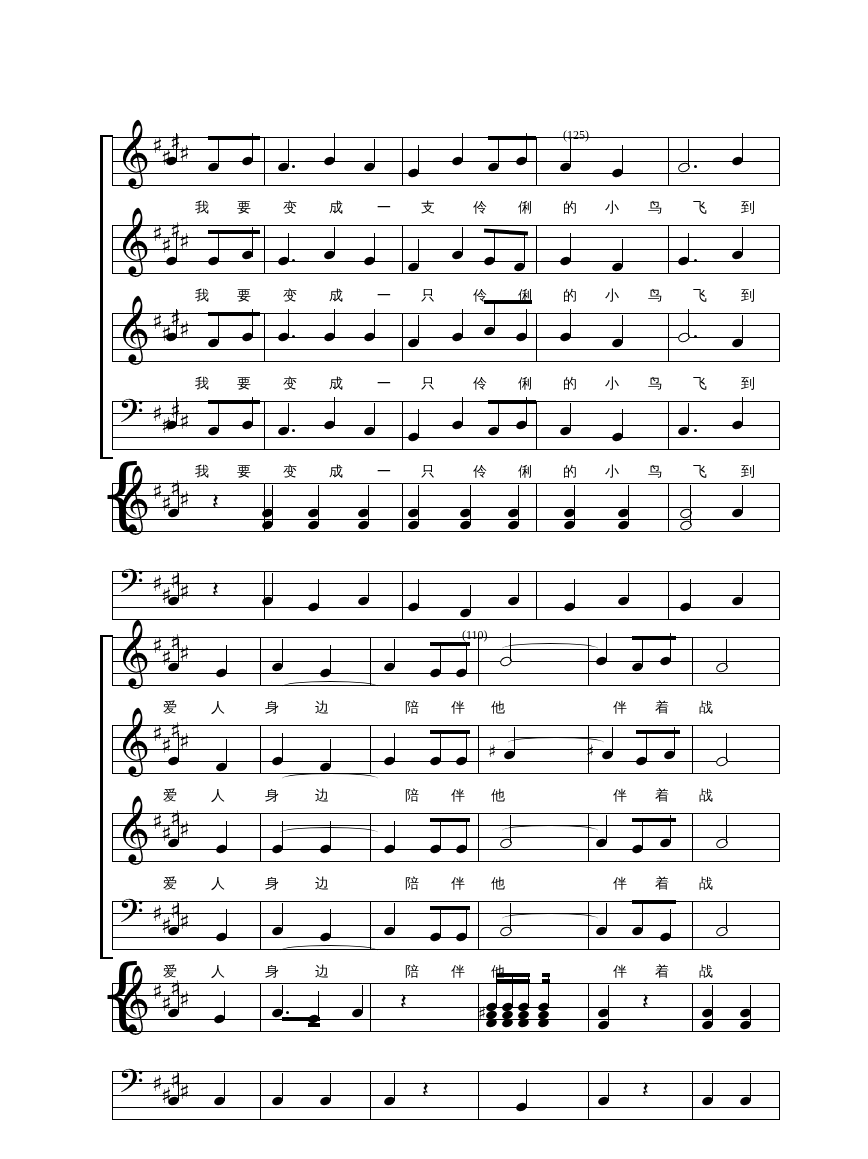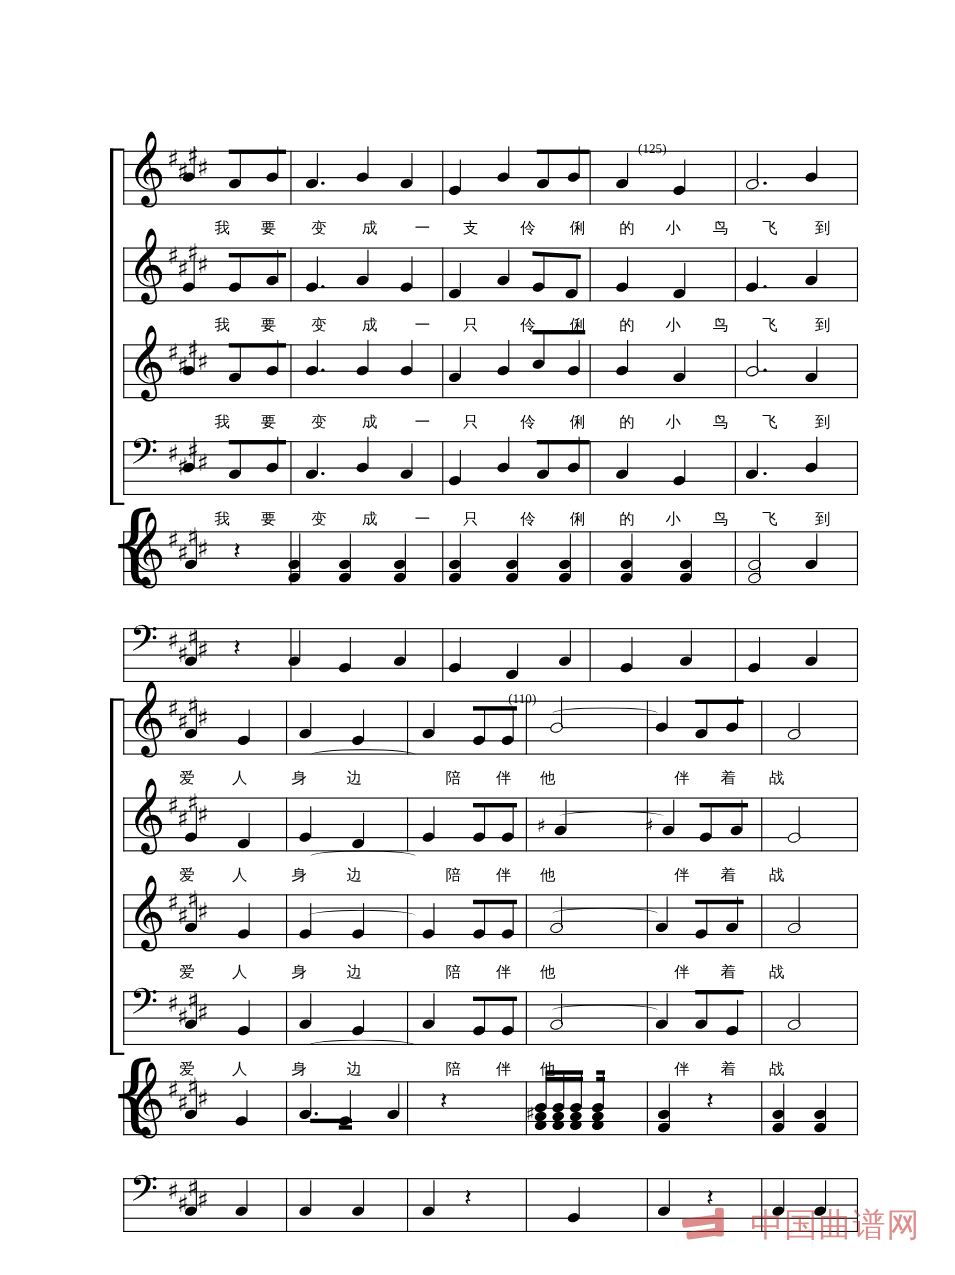--- a/index.html
+++ b/index.html
@@ -104,21 +104,21 @@
     position:absolute;display:block;background:#c0332f;border-radius:2px;
   }
 </style>
 </head>
 <body>
 
 <div class="page">
 
   <div class="system sys1">
 
-    <div class="measnum" style="left:480px;top:3px;">(125)</div>
+    <div class="measnum" style="left:463px;top:3px;">(125)</div>
 
     <div class="bracket" style="top:10px;height:320px;"></div>
 
     <div class="staff" style="top:12px;">
       <div class="ln ln0"></div>
         <div class="ln ln1"></div>
         <div class="ln ln2"></div>
       <div class="ln ln3"></div>
         <div class="ln ln4"></div>
       <div class="bar barL"></div>
@@ -834,22 +834,14 @@
         <div class="stem" style="left:496px;top:2px;height:28px"></div>
       <div class="rest" style="left:530px;top:8px">𝄽</div>
       <div class="nh" style="left:590px;top:26px"></div>
         <div class="stem" style="left:600px;top:2px;height:28px"></div>
       <div class="nh" style="left:628px;top:26px"></div>
         <div class="stem" style="left:638px;top:2px;height:28px"></div>
     </div>
   </div>
 
 
-  <div class="watermark">
-    <div class="wm-mark">
-      <i style="left:0;top:10px;width:36px;height:8px;transform:rotate(-8deg)"></i>
-      <i style="left:4px;top:22px;width:30px;height:7px;transform:rotate(-8deg)"></i>
-      <i style="left:30px;top:2px;width:8px;height:26px;"></i>
-    </div>
-    <div class="wm-text">中国曲谱网</div>
-  </div>
 
 </div>
 
 </body></html>

